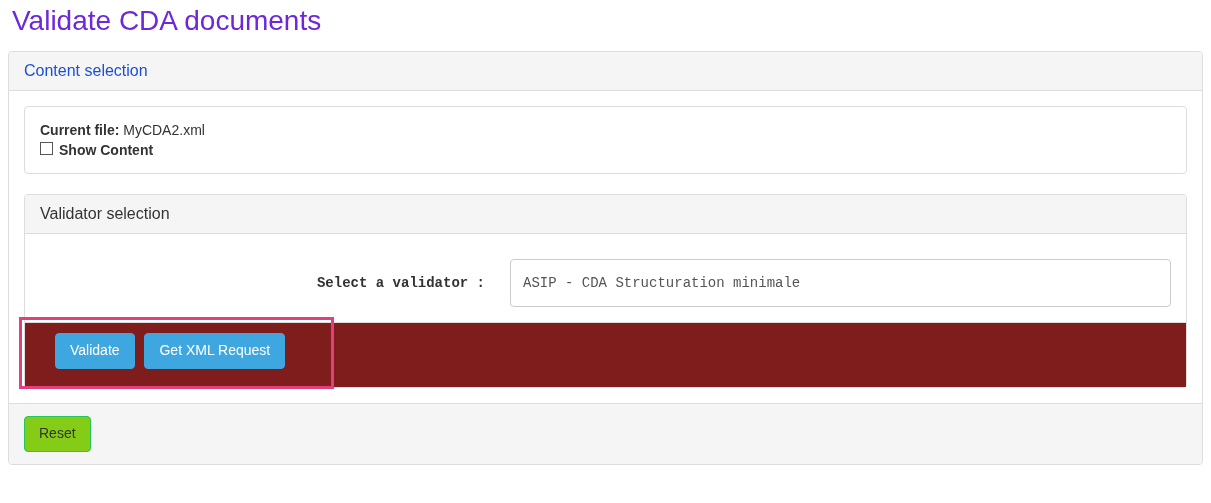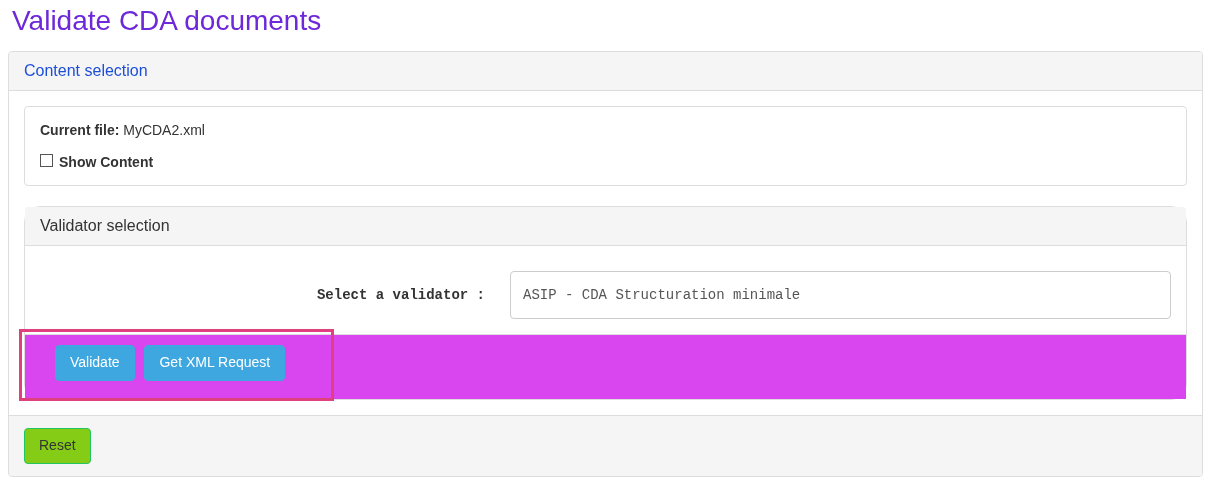--- a/index.html
+++ b/index.html
@@ -42,21 +42,21 @@
     .inner-panel {
       border: 1px solid #ddd;
       border-radius: 4px;
       background: #fff;
       margin-bottom: 20px;
     }
     .inner-panel-body {
       padding: 15px;
     }
     .current-file-line {
-      margin-bottom: 16px;
+      margin-bottom: 4px;
       font-size: 14px;
     }
     .bold {
       font-weight: 700;
     }
     .show-content-line {
       display: flex;
       align-items: flex-start;
       gap: 6px;
       font-size: 14px;
@@ -67,21 +67,21 @@
     .checkbox {
       width: 13px;
       height: 13px;
       border: 1px solid #555;
       background: #fff;
       display: inline-block;
       flex-shrink: 0;
     }
     .validator-panel {
       border: 1px solid #ddd;
-      border-radius: 16px;
+      border-radius: 4px;
       background: #fff;
     }
     .validator-heading {
       background: #f5f5f5;
       border-bottom: 1px solid #ddd;
       padding: 10px 15px;
       font-size: 16px;
       color: #333;
       border-top-left-radius: 3px;
       border-top-right-radius: 3px;
@@ -108,21 +108,21 @@
       border-radius: 4px;
       background: #fff;
       padding: 8px 12px;
       font-size: 14px;
       color: #555;
       height: 48px;
       display: flex;
       align-items: center;
     }
     .action-row {
-      background: #d946ef;
+      background: #7f1d1d;
       border-top: 1px solid #ddd;
       padding: 0;
       position: relative;
     }
     .action-row-inner {
       position: relative;
       padding: 10px 15px;
       min-height: 64px;
     }
     .btn {

